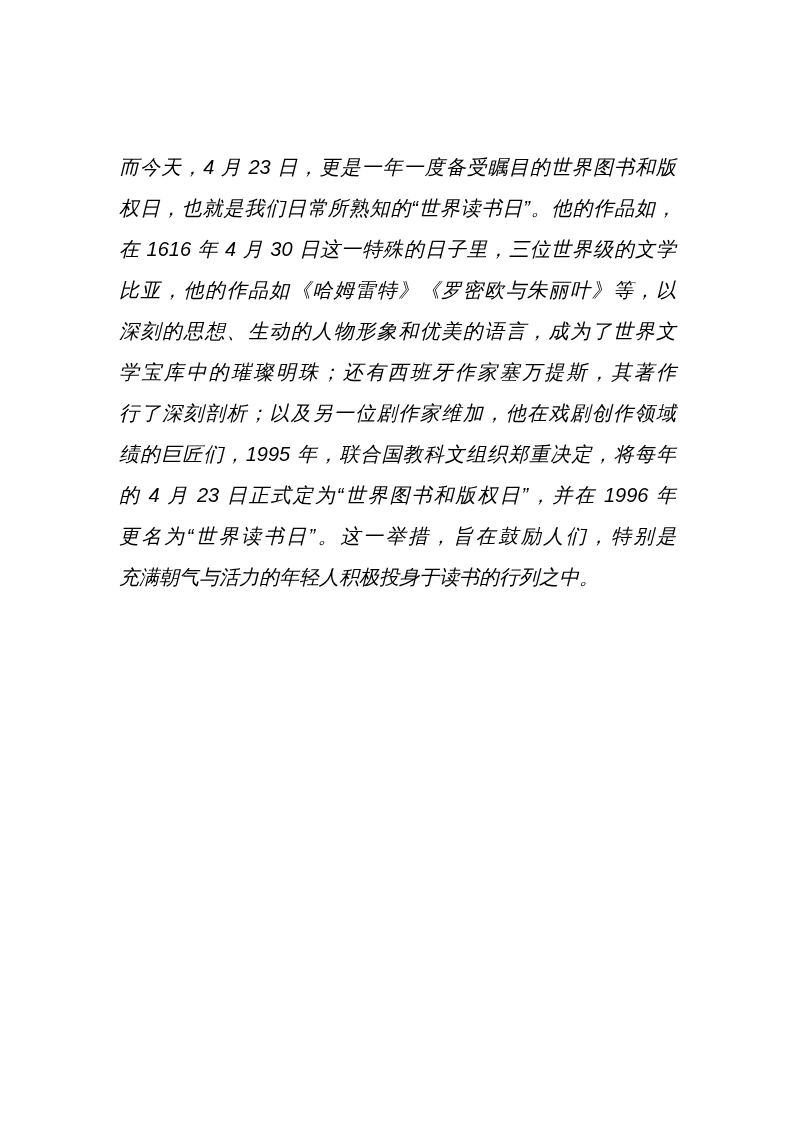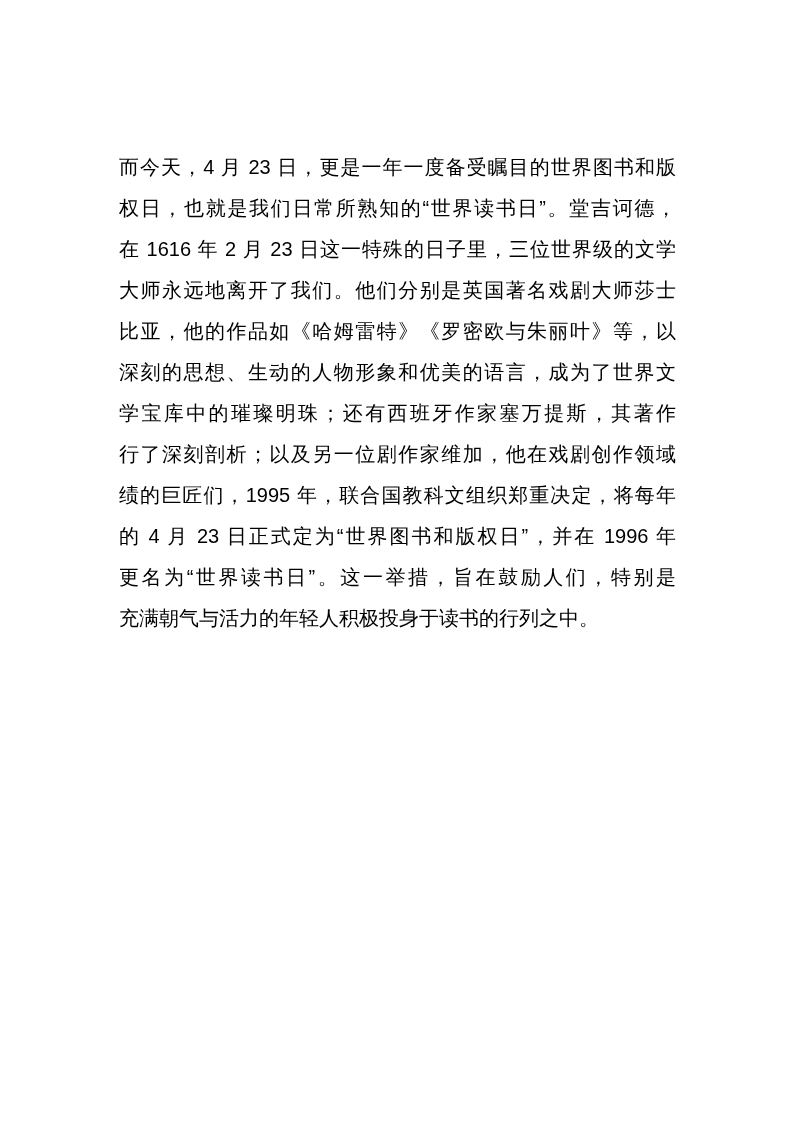--- a/index.html
+++ b/index.html
@@ -14,20 +14,21 @@
     overflow: hidden;
     font-family: "Liberation Sans", "DejaVu Sans", sans-serif;
   }
   .page {
     position: absolute;
     left: 0;
     top: 0;
     width: 793px;
     height: 1122px;
     background: #ffffff;
+    font-style: italic;
   }
   .text-block {
     position: absolute;
     left: 119px;
     top: 147px;
     width: 557px;
     color: #000000;
     font-size: 20px;
     line-height: 41px;
     letter-spacing: 0;
@@ -48,23 +49,22 @@
     text-align-last: left;
   }
 </style>
 </head>
 <body>
 
 <div class="page">
   <div class="text-block" id="text-block" style="color: rgb(0, 0, 0);">
       <div class="paragraph">
         <div class="line">而今天，4 月 23 日，更是一年一度备受瞩目的世界图书和版</div>
-        <div class="line">权日，也就是我们日常所熟知的“世界读书日”。堂吉诃德，</div>
-        <div class="line">在 1616 年 2 月 23 日这一特殊的日子里，三位世界级的文学</div>
-        <div class="line">大师永远地离开了我们。他们分别是英国著名戏剧大师莎士</div>
+        <div class="line">权日，也就是我们日常所熟知的“世界读书日”。他的作品如，</div>
+        <div class="line">在 1616 年 4 月 30 日这一特殊的日子里，三位世界级的文学</div>
         <div class="line">比亚，他的作品如《哈姆雷特》《罗密欧与朱丽叶》等，以</div>
         <div class="line">深刻的思想、生动的人物形象和优美的语言，成为了世界文</div>
         <div class="line">学宝库中的璀璨明珠；还有西班牙作家塞万提斯，其著作</div>
         <div class="line">行了深刻剖析；以及另一位剧作家维加，他在戏剧创作领域</div>
         <div class="line">绩的巨匠们，1995 年，联合国教科文组织郑重决定，将每年</div>
         <div class="line">的 4 月 23 日正式定为“世界图书和版权日”，并在 1996 年</div>
         <div class="line">更名为“世界读书日”。这一举措，旨在鼓励人们，特别是</div>
         <div class="line final">充满朝气与活力的年轻人积极投身于读书的行列之中。</div>
       </div>
     </div>

